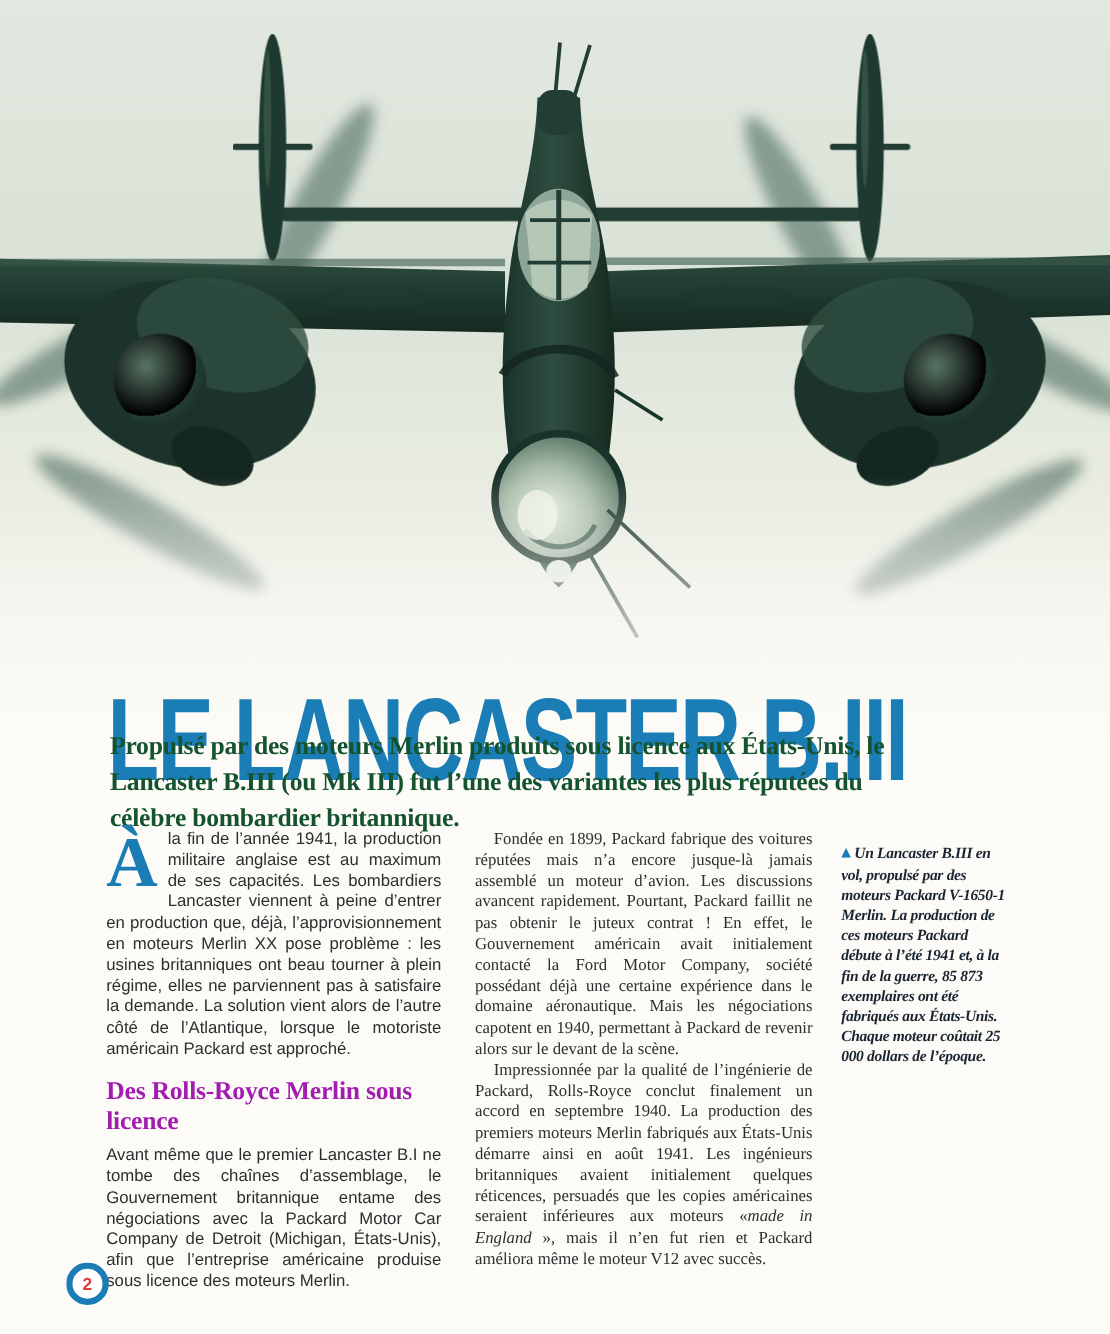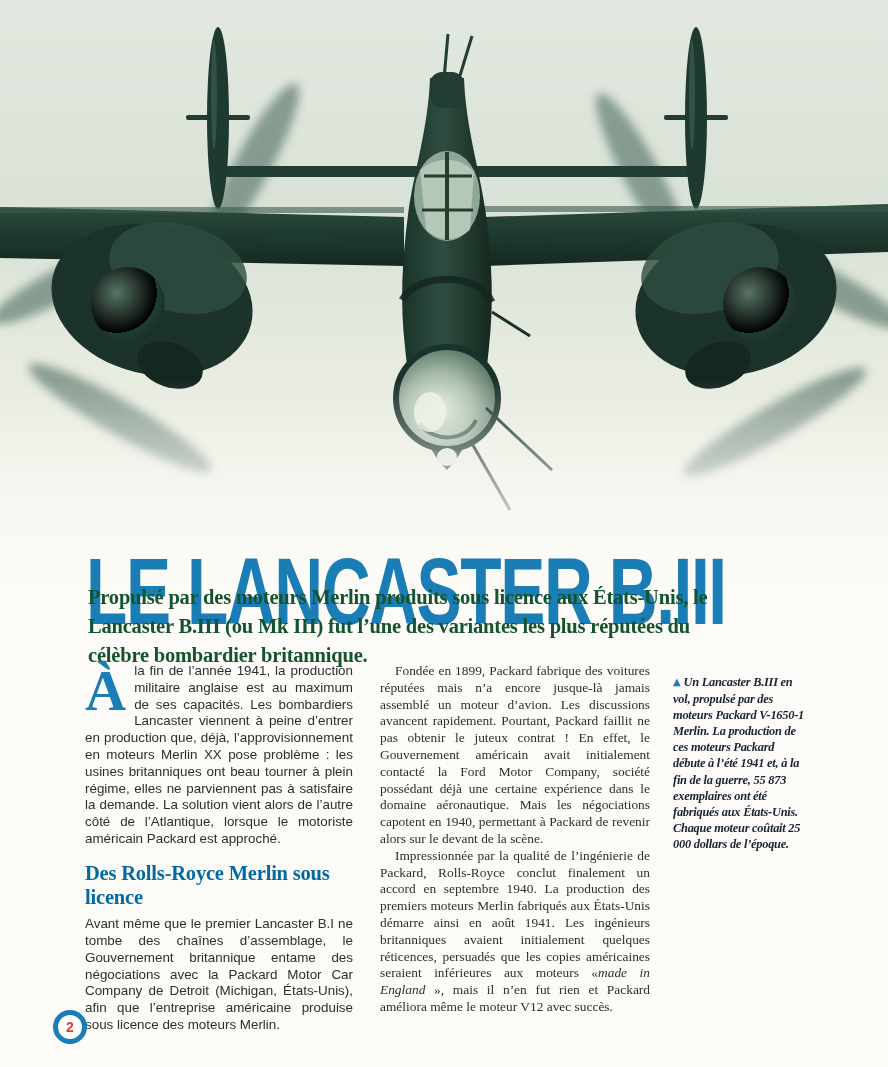--- a/index.html
+++ b/index.html
@@ -34,21 +34,21 @@
   }
   p.body.indent{text-indent:15px;}
   .dropcap{
     float:left;
     font-family:"Liberation Serif",serif;font-weight:700;
     font-size:57px;line-height:50px;
     color:#1b7db5;margin:3px 8px 0 0;
   }
   .section-heading{
     font-family:"Liberation Serif",serif;font-weight:700;
-    font-size:20.5px;line-height:1.18;color:#0369a1;
+    font-size:20.5px;line-height:1.18;color:#a21caf;
     margin:13px 0 7px 0;letter-spacing:-0.2px;
   }
   .caption{
     margin:0;font-family:"Liberation Serif",serif;
     font-style:italic;font-weight:700;
     font-size:12.4px;line-height:16.1px;color:#1a2430;
     letter-spacing:-0.25px;
   }
   .caption-marker{
     color:#1b7db5;font-style:normal;font-size:10px;
@@ -198,19 +198,19 @@
     <h2 class="section-heading">Des Rolls-Royce Merlin sous licence</h2>
     <p class="body">Avant même que le premier Lancaster B.I ne tombe des chaînes d’assemblage, le Gouvernement britannique entame des négociations avec la Packard Motor Car Company de Detroit (Michigan, États-Unis), afin que l’entreprise américaine produise sous licence des moteurs Merlin.</p>
   </div>
 
   <div class="col-2">
     <p class="body indent">Fondée en 1899, Packard fabrique des voitures réputées mais n’a encore jusque-là jamais assemblé un moteur d’avion. Les discussions avancent rapidement. Pourtant, Packard faillit ne pas obtenir le juteux contrat ! En effet, le Gouvernement américain avait initialement contacté la Ford Motor Company, société possédant déjà une certaine expérience dans le domaine aéronautique. Mais les négociations capotent en 1940, permettant à Packard de revenir alors sur le devant de la scène.</p>
     <p class="body indent"><span>Impressionnée par la qualité de l’ingénierie de Packard, Rolls-Royce conclut finalement un accord en septembre 1940. La production des premiers moteurs Merlin fabriqués aux États-Unis démarre ainsi en août 1941. Les ingénieurs britanniques avaient initialement quelques réticences, persuadés que les copies américaines seraient inférieures aux moteurs «</span><span class="ital">made in England</span><span> », mais il n’en fut rien et Packard améliora même le moteur V12 avec succès.</span></p>
   </div>
 
   <div class="sidebar">
-    <p class="caption"><span class="caption-marker">▲</span><span>Un Lancaster B.III en vol, propulsé par des moteurs Packard V-1650-1 Merlin. La production de ces moteurs Packard débute à l’été 1941 et, à la fin de la guerre, 55 873 exemplaires ont été fabriqués aux États-Unis. Chaque moteur coûtait 25 000 dollars de l’époque.</span></p>
+    <p class="caption"><span class="caption-marker">▲</span><span>Un Lancaster B.III en vol, propulsé par des moteurs Packard V-1650-1 Merlin. La production de ces moteurs Packard débute à l’été 1941 et, à la fin de la guerre, 85 873 exemplaires ont été fabriqués aux États-Unis. Chaque moteur coûtait 25 000 dollars de l’époque.</span></p>
   </div>
 </div>
 
 <div class="page-badge">
   <span>2</span>
 </div>
 
 </body></html>

